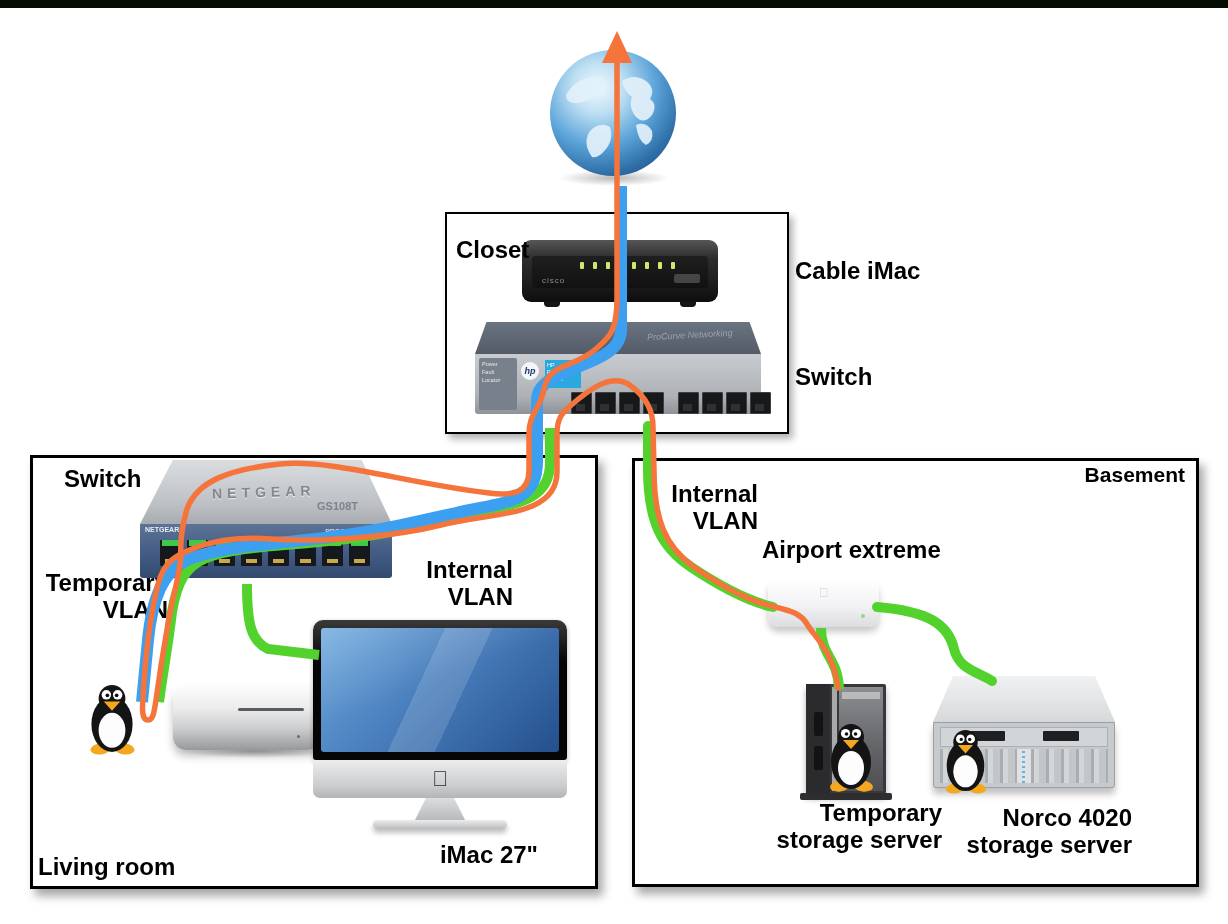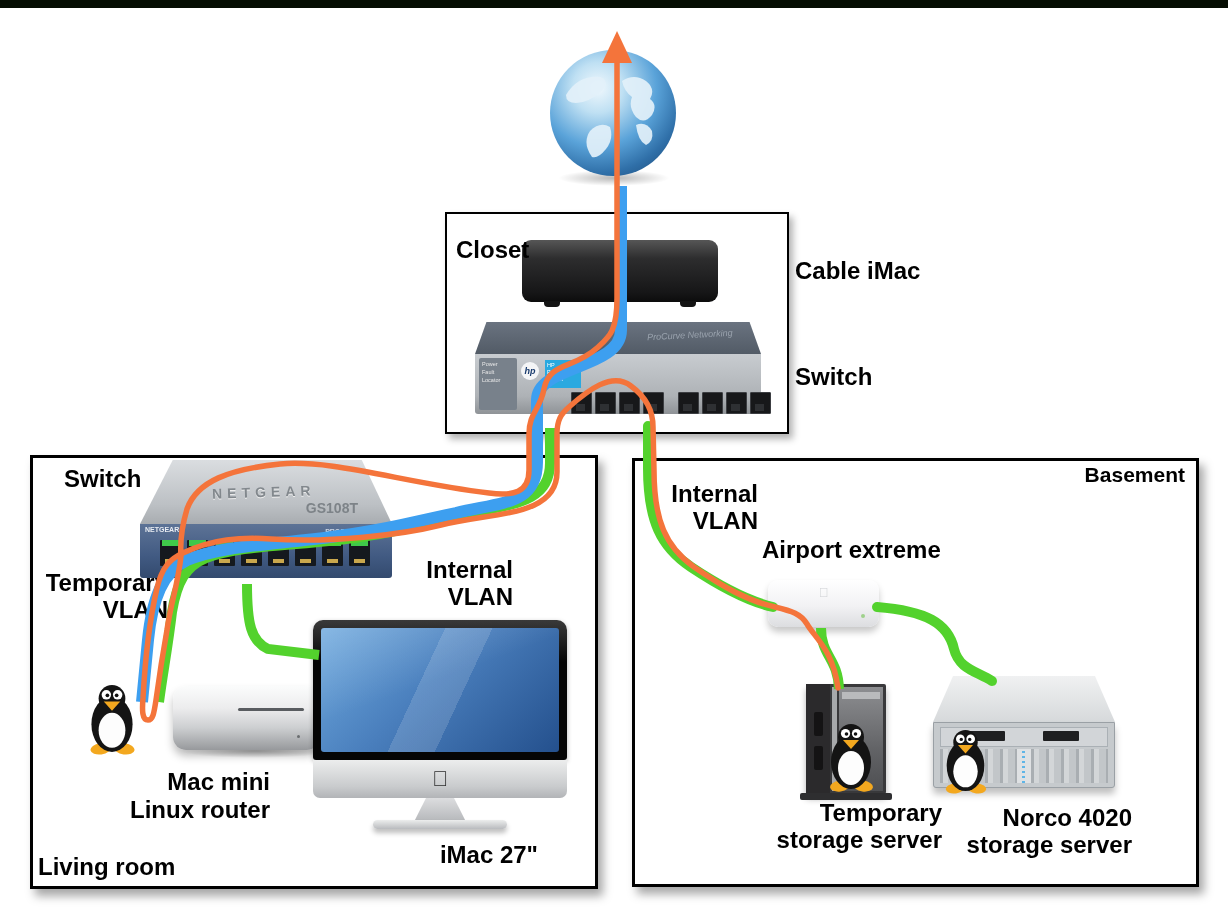--- a/index.html
+++ b/index.html
@@ -52,21 +52,21 @@
   #hp-switch .ports .gap{width:8px;}
   .rj45{width:19px;height:20px;background:#17181a;border:1px solid #3c3e42;border-radius:1px;position:relative;}
   .rj45:after{content:"";position:absolute;left:4px;bottom:2px;width:9px;height:7px;background:#2e3033;}
   
   #netgear{left:140px;top:460px;width:252px;height:122px;}
   #netgear .top{position:absolute;left:0;top:0;width:100%;height:64px;
     background:linear-gradient(180deg,#dadde0,#bcc0c4 70%,#a8acb0);
     clip-path:polygon(13% 0,88% 0,100% 100%,0 100%);}
   #netgear .top .brand{position:absolute;left:72px;top:24px;font-size:14px;font-weight:bold;
     color:#82888d;letter-spacing:5px;text-shadow:0 1px 0 #eee;transform:rotate(-2deg);}
-  #netgear .top .model{position:absolute;right:34px;top:40px;font-size:14px;font-weight:bold;color:#7d8388;}
+  #netgear .top .model{position:absolute;right:34px;top:40px;font-size:11px;font-weight:bold;color:#7d8388;}
   #netgear .front{position:absolute;left:0;top:64px;width:100%;height:54px;
     background:linear-gradient(180deg,#5d7396,#415a82 60%,#334a6e);border-radius:0 0 3px 3px;}
   #netgear .front .brand{position:absolute;left:5px;top:2px;font-size:7px;color:#e8ecf2;font-weight:bold;}
   #netgear .front .model{position:absolute;right:5px;top:4px;font-size:7px;color:#cdd6e4;font-weight:bold;}
   #netgear .ports{position:absolute;left:20px;top:16px;display:flex;gap:6px;}
   #netgear .ports .p{width:21px;height:26px;background:#15191e;border-radius:1px;position:relative;}
   #netgear .ports .p:before{content:"";position:absolute;left:2px;top:0;width:17px;height:6px;background:#3fc94a;}
   #netgear .ports .p:after{content:"";position:absolute;left:5px;bottom:3px;width:11px;height:4px;background:#caa84d;}
   
   #mac-mini{left:173px;top:686px;width:147px;height:64px;border-radius:13px;
@@ -144,20 +144,34 @@
     <circle cx="65" cy="66" r="63" fill="url(#gg)"></circle>
     <g fill="#e3f1fa" opacity="0.92">
       <path d="M18,48 Q30,28 52,30 Q62,34 54,44 Q40,56 28,56 Q18,56 18,48 Z"></path>
       <path d="M44,110 Q34,96 42,84 Q52,74 62,80 Q66,92 58,102 Q50,112 44,110 Z"></path>
       <path d="M74,34 Q86,26 98,34 Q108,42 102,52 Q110,58 104,68 Q96,78 88,70 Q80,60 84,50 Q76,44 74,34 Z"></path>
       <path d="M88,78 Q98,74 104,84 Q106,94 98,98 Q90,94 88,78 Z"></path>
     </g>
   </svg>
 
   <div class="device" id="cable-modem">
+    <div class="panel">
+      <div class="leds">
+        <i></i>
+          <i></i>
+          <i></i>
+          <i></i>
+          <i></i>
+          <i></i>
+          <i></i>
+          <i></i>
+      </div>
+      <div class="cisco">cisco</div>
+      <div class="tag"></div>
+    </div>
     <div class="foot" style="left:22px;"></div>
     <div class="foot" style="right:22px;"></div>
   </div>
 
   <div class="device" id="hp-switch">
     <div class="top">
       <div class="brand">ProCurve Networking</div>
     </div>
     <div class="front">
       <div class="ctrl">
@@ -306,24 +320,20 @@
 
   <div class="label" style="left:64px;top:465px;">Switch</div>
   <div class="label center" style="left:40px;top:569px;width:128px;">
     <div>Temporary</div>
     <div>VLAN</div>
   </div>
   <div class="label center" style="left:403px;top:556px;width:110px;">
     <div>Internal</div>
     <div>VLAN</div>
   </div>
-  <div class="label center" style="left:42px;top:768px;width:228px;line-height:28px;">
-    <div>Mac mini</div>
-    <div>Linux router</div>
-  </div>
   <div class="label center" style="left:350px;top:841px;width:188px;">iMac 27"</div>
   <div class="label room-label" style="left:38px;top:853px;">Living room</div>
 
   <div class="label" style="left:1003px;top:461px;width:182px;text-align:right;font-size:21px;">Basement</div>
   <div class="label center" style="left:652px;top:480px;width:106px;">
     <div>Internal</div>
     <div>VLAN</div>
   </div>
   <div class="label" style="left:762px;top:536px;">Airport extreme</div>
   <div class="label center" style="left:752px;top:799px;width:190px;line-height:27px;">

